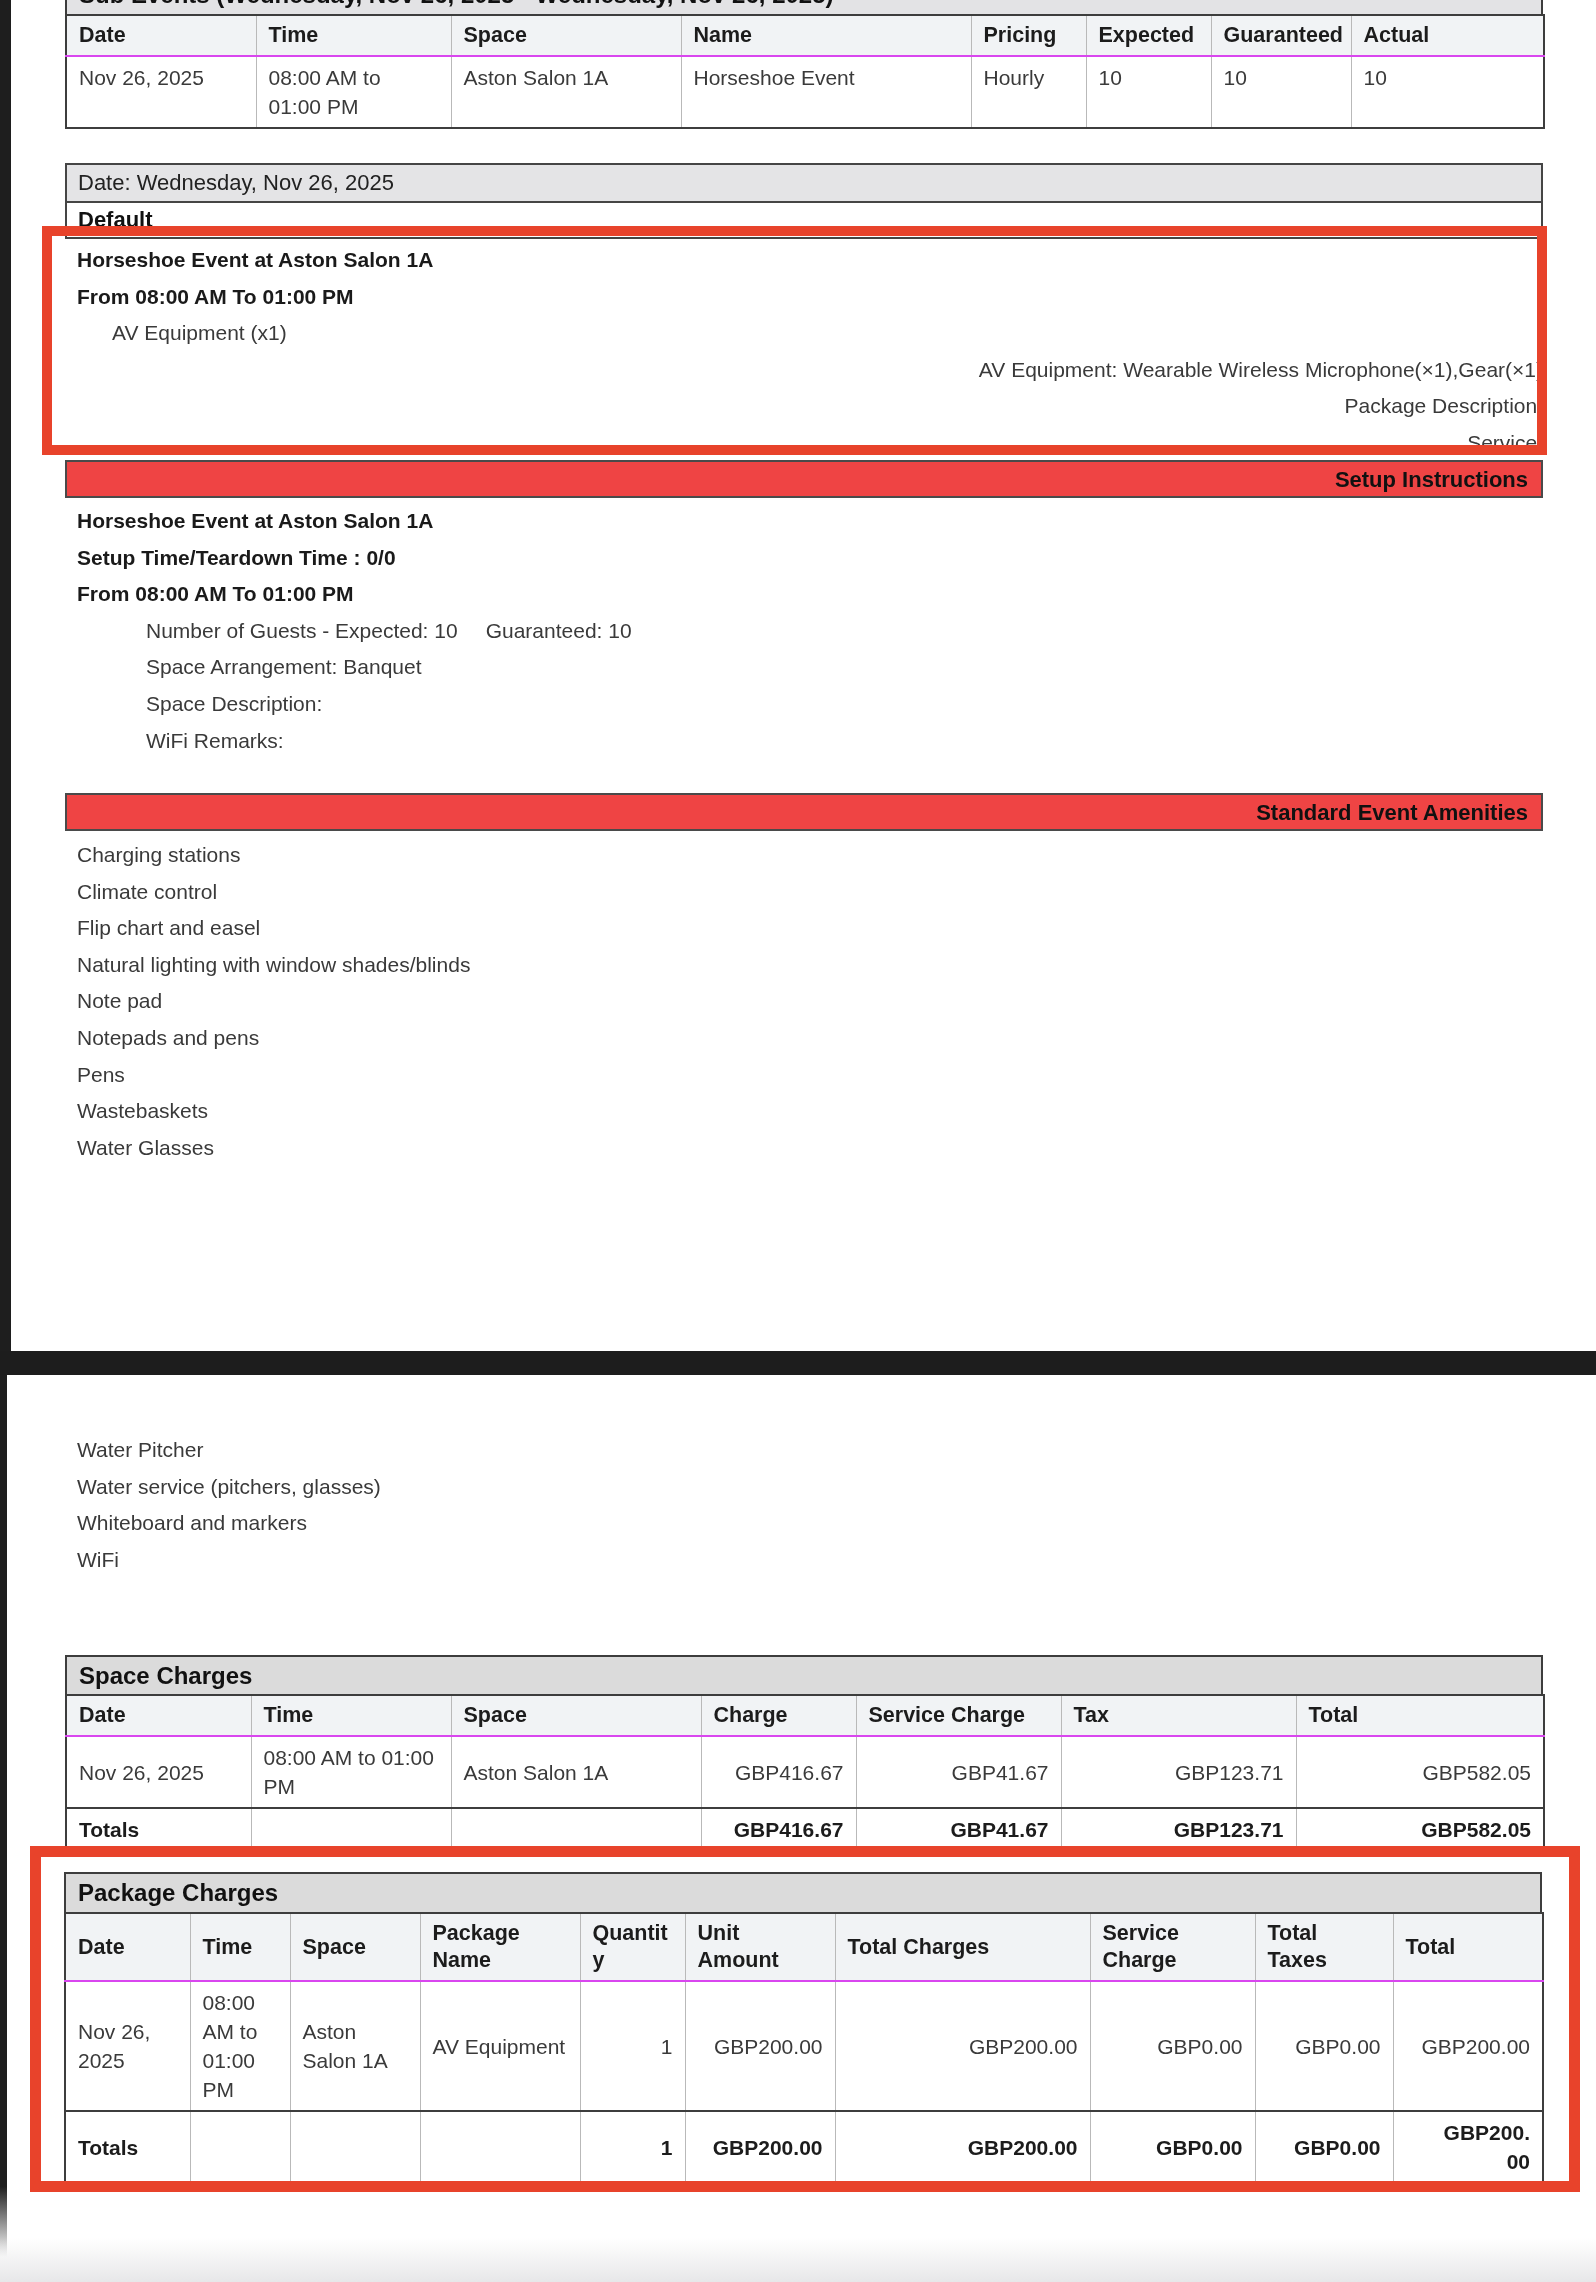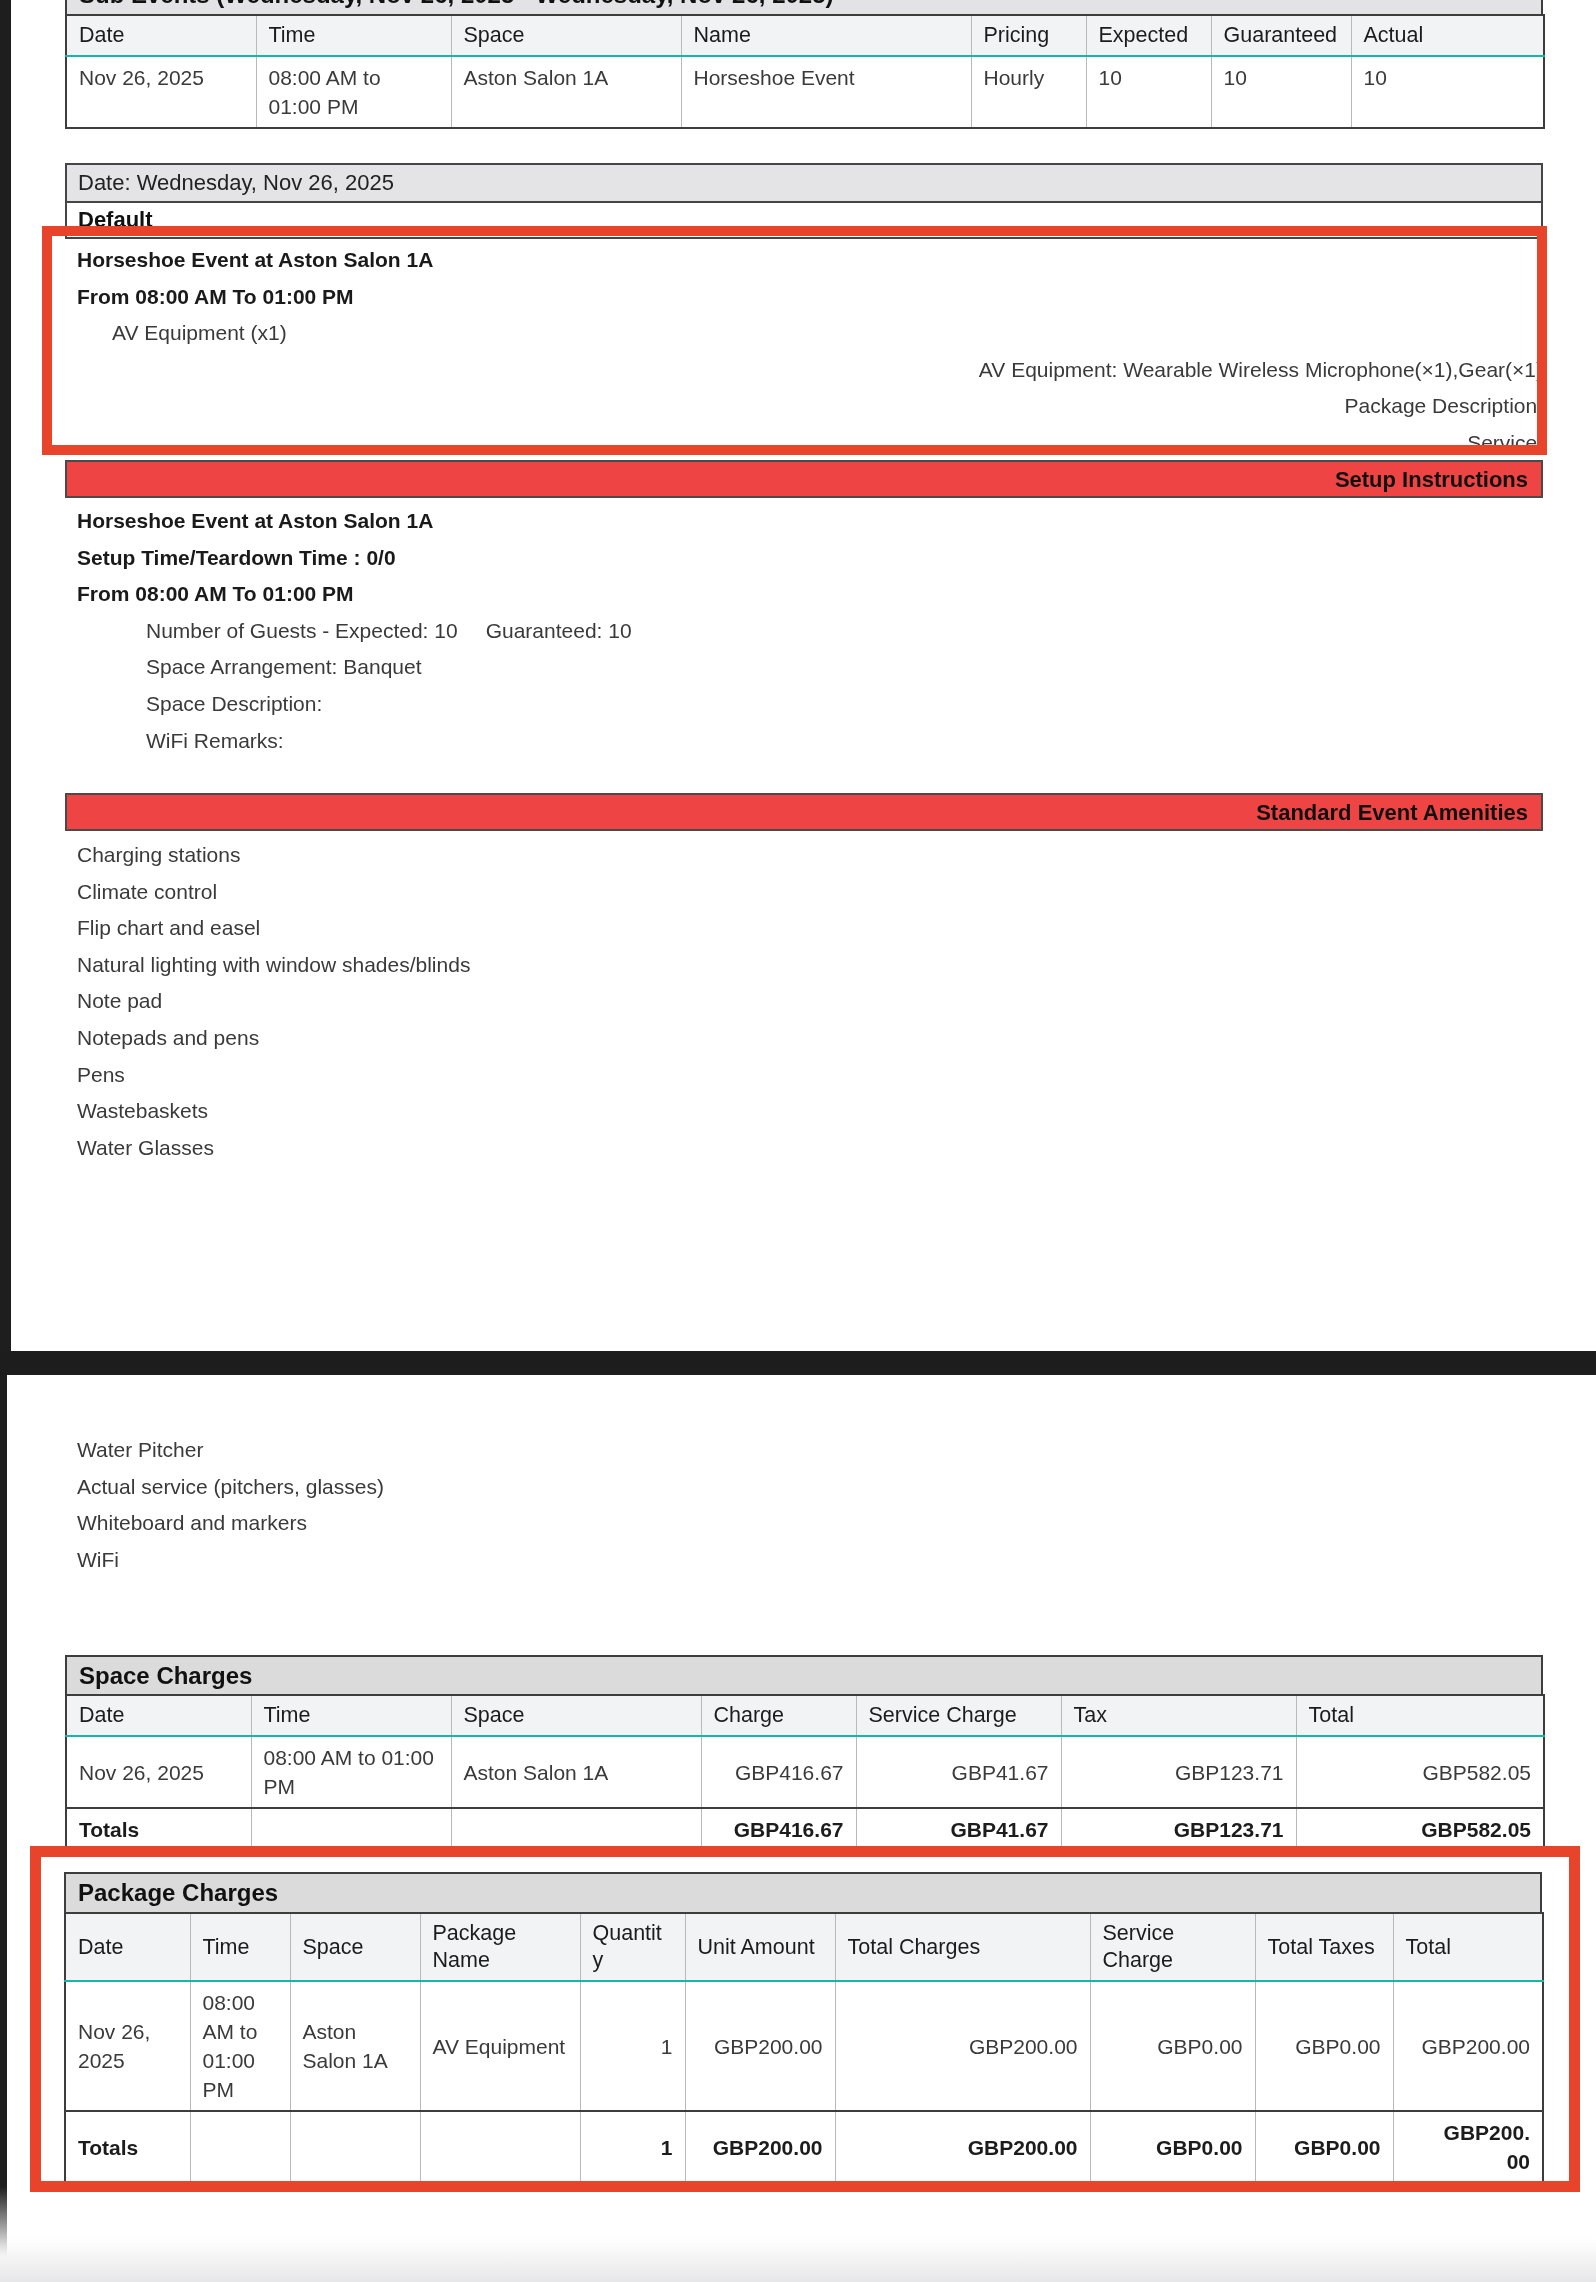--- a/index.html
+++ b/index.html
@@ -10,22 +10,22 @@
   
   .strip-p1{position:absolute;left:0;top:0;width:11px;height:1351px;background:#1e1e1e;}
   .page-band{position:absolute;left:0;top:1351px;width:1596px;height:24px;background:#1d1d1d;}
   .strip-p2{position:absolute;left:0;top:1375px;width:7px;height:882px;
             background:linear-gradient(to bottom,#1e1e1e 0,#1e1e1e 92%,rgba(30,30,30,0) 100%);}
   .bottom-fade{position:absolute;left:0;top:2238px;width:1596px;height:44px;
             background:linear-gradient(to bottom,rgba(220,220,222,0) 0,#e7e7e9 100%);}
 
   
   table.doc{width:100%;border-collapse:collapse;table-layout:fixed;border:2px solid #3d3d3d;background:#fff;}
-  table.doc th{background:#f1f3f5;font-weight:normal;color:#1c1c1c;text-align:left;
-               font-size:21.5px;padding:6px 12px;border-bottom:2px solid #14b8a6;line-height:27px;}
+  table.doc th{background:#f1f3f5;font-weight:bold;color:#1c1c1c;text-align:left;
+               font-size:21.5px;padding:6px 12px;border-bottom:2px solid #d946ef;line-height:27px;}
   table.doc td{font-size:21px;color:#3a3a3a;padding:6px 12px;line-height:29px;}
   table.doc th + th, table.doc td + td{border-left:1px solid #b9b9b9;}
   .table-title{background:#e3e3e5;border:2px solid #3d3d3d;border-bottom:none;
                font-weight:bold;font-size:24px;color:#111;padding:5px 12px;box-sizing:border-box;}
   .charges-title{background:#dbdbdb;}
   tr.totals td{font-weight:bold;color:#1c1c1c;border-top:2px solid #3d3d3d;}
 
   
   .section-bar{border:2px solid #4a4a4a;background:#ef4444;font-weight:bold;font-size:22px;
                color:#111;padding:5px 13px;box-sizing:border-box;text-align:right;}
@@ -144,21 +144,21 @@
     <div class="text-line ind0">Natural lighting with window shades/blinds</div>
     <div class="text-line ind0">Note pad</div>
     <div class="text-line ind0">Notepads and pens</div>
     <div class="text-line ind0">Pens</div>
     <div class="text-line ind0">Wastebaskets</div>
     <div class="text-line ind0">Water Glasses</div>
   </div>
 
   <div class="abs" style="left:65px;top:1432px;width:1478px;">
     <div class="text-line ind0">Water Pitcher</div>
-    <div class="text-line ind0">Actual service (pitchers, glasses)</div>
+    <div class="text-line ind0">Water service (pitchers, glasses)</div>
     <div class="text-line ind0">Whiteboard and markers</div>
     <div class="text-line ind0">WiFi</div>
   </div>
 
   <div class="abs" style="left:65px;top:1655px;width:1478px;">
     <div class="table-title charges-title" style="height:39px;">Space Charges</div>
     <table class="doc vm">
       <colgroup>
         <col style="width:185px">
           <col style="width:200px">

